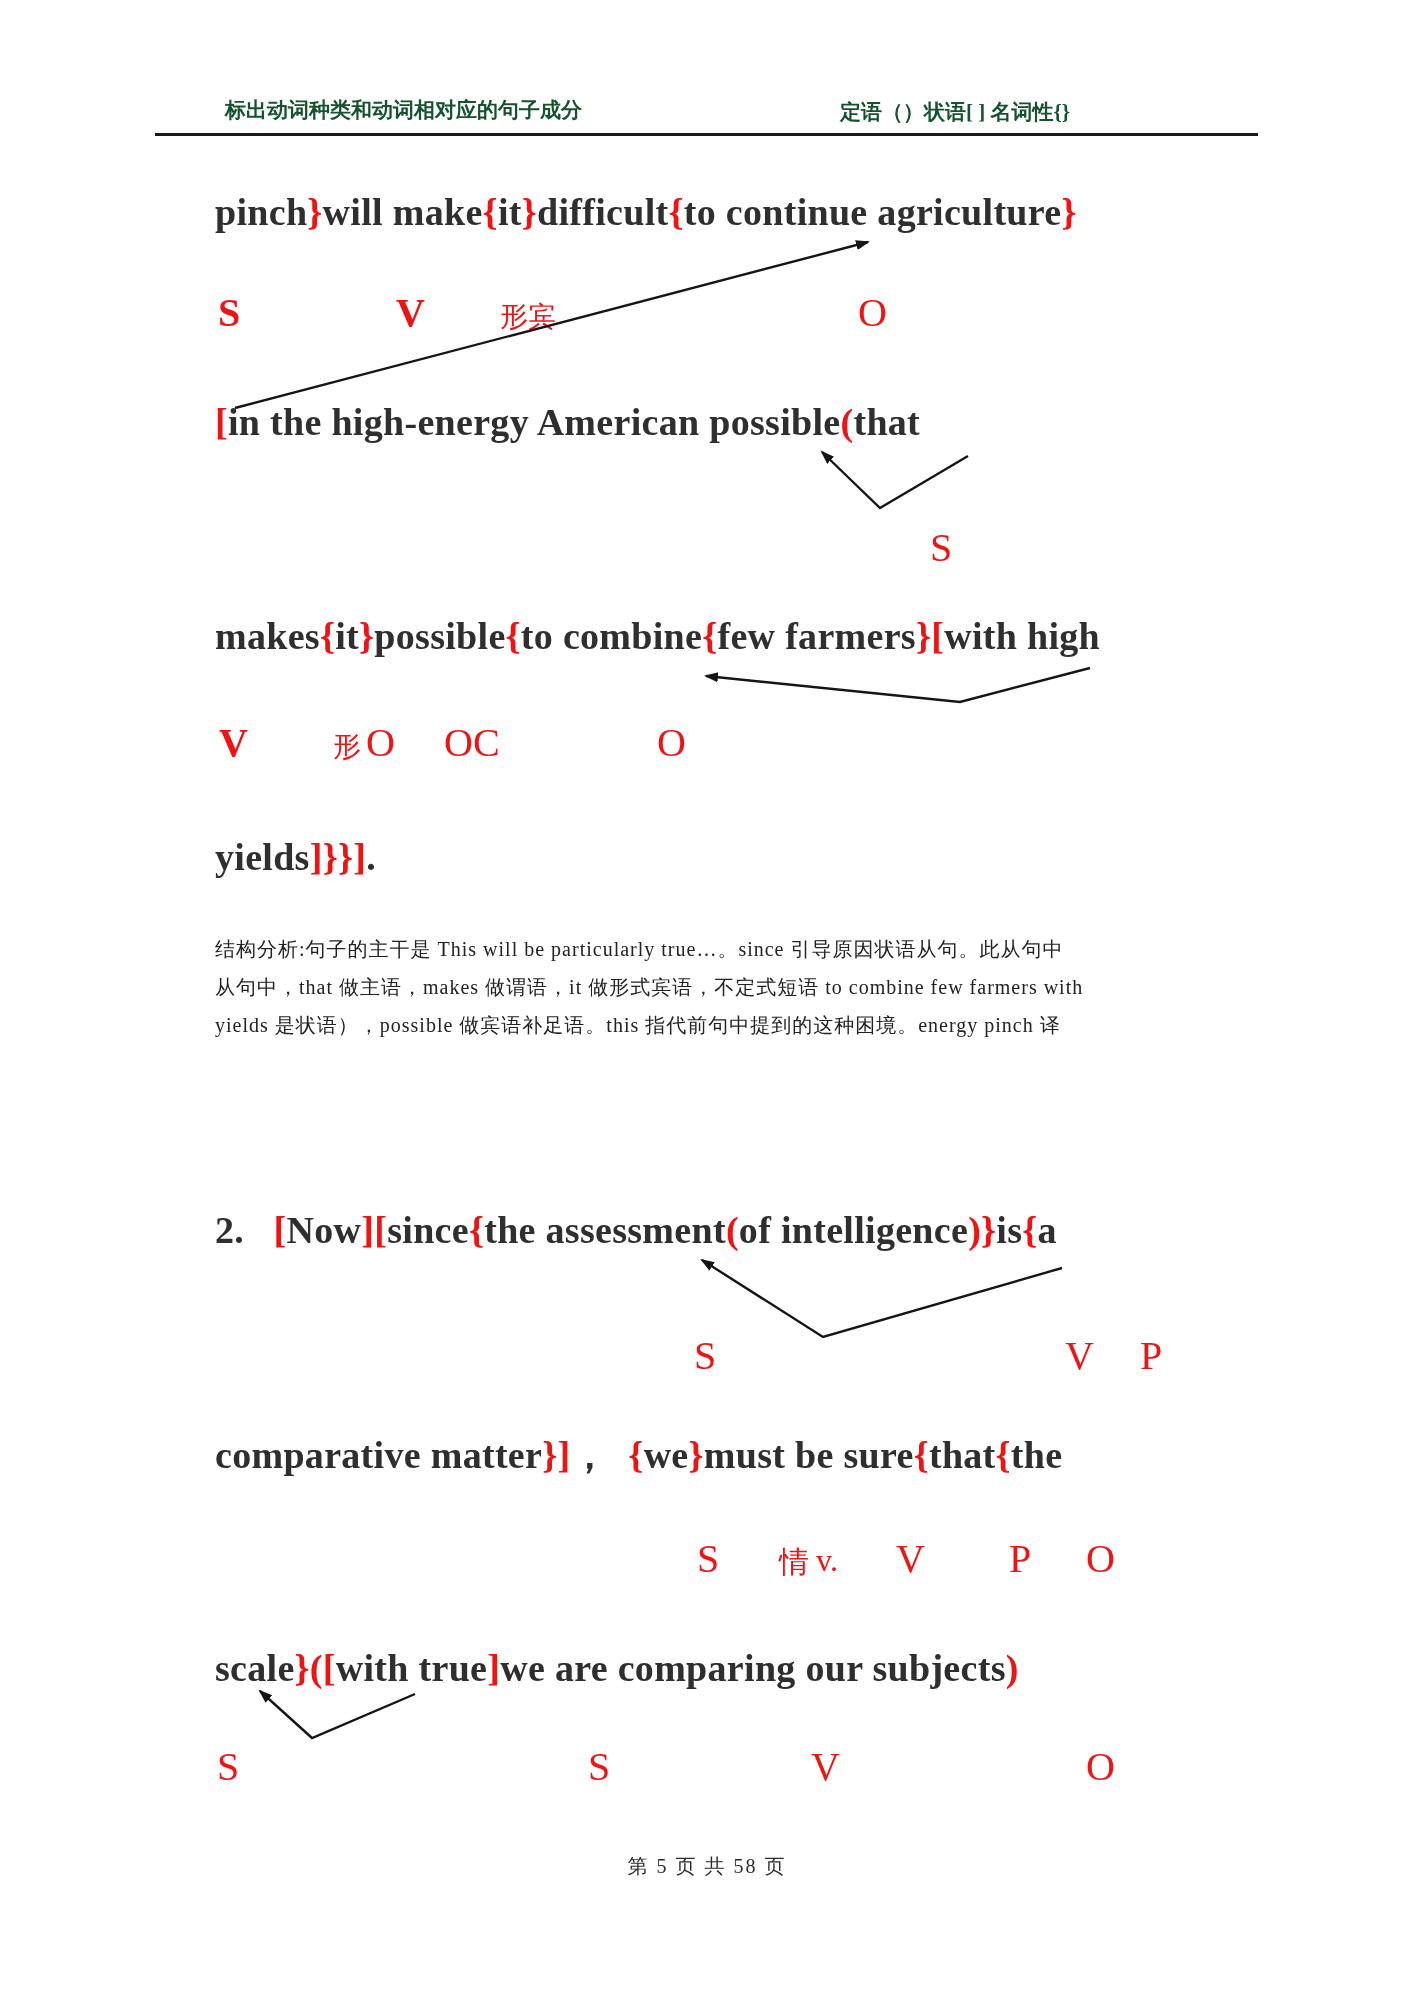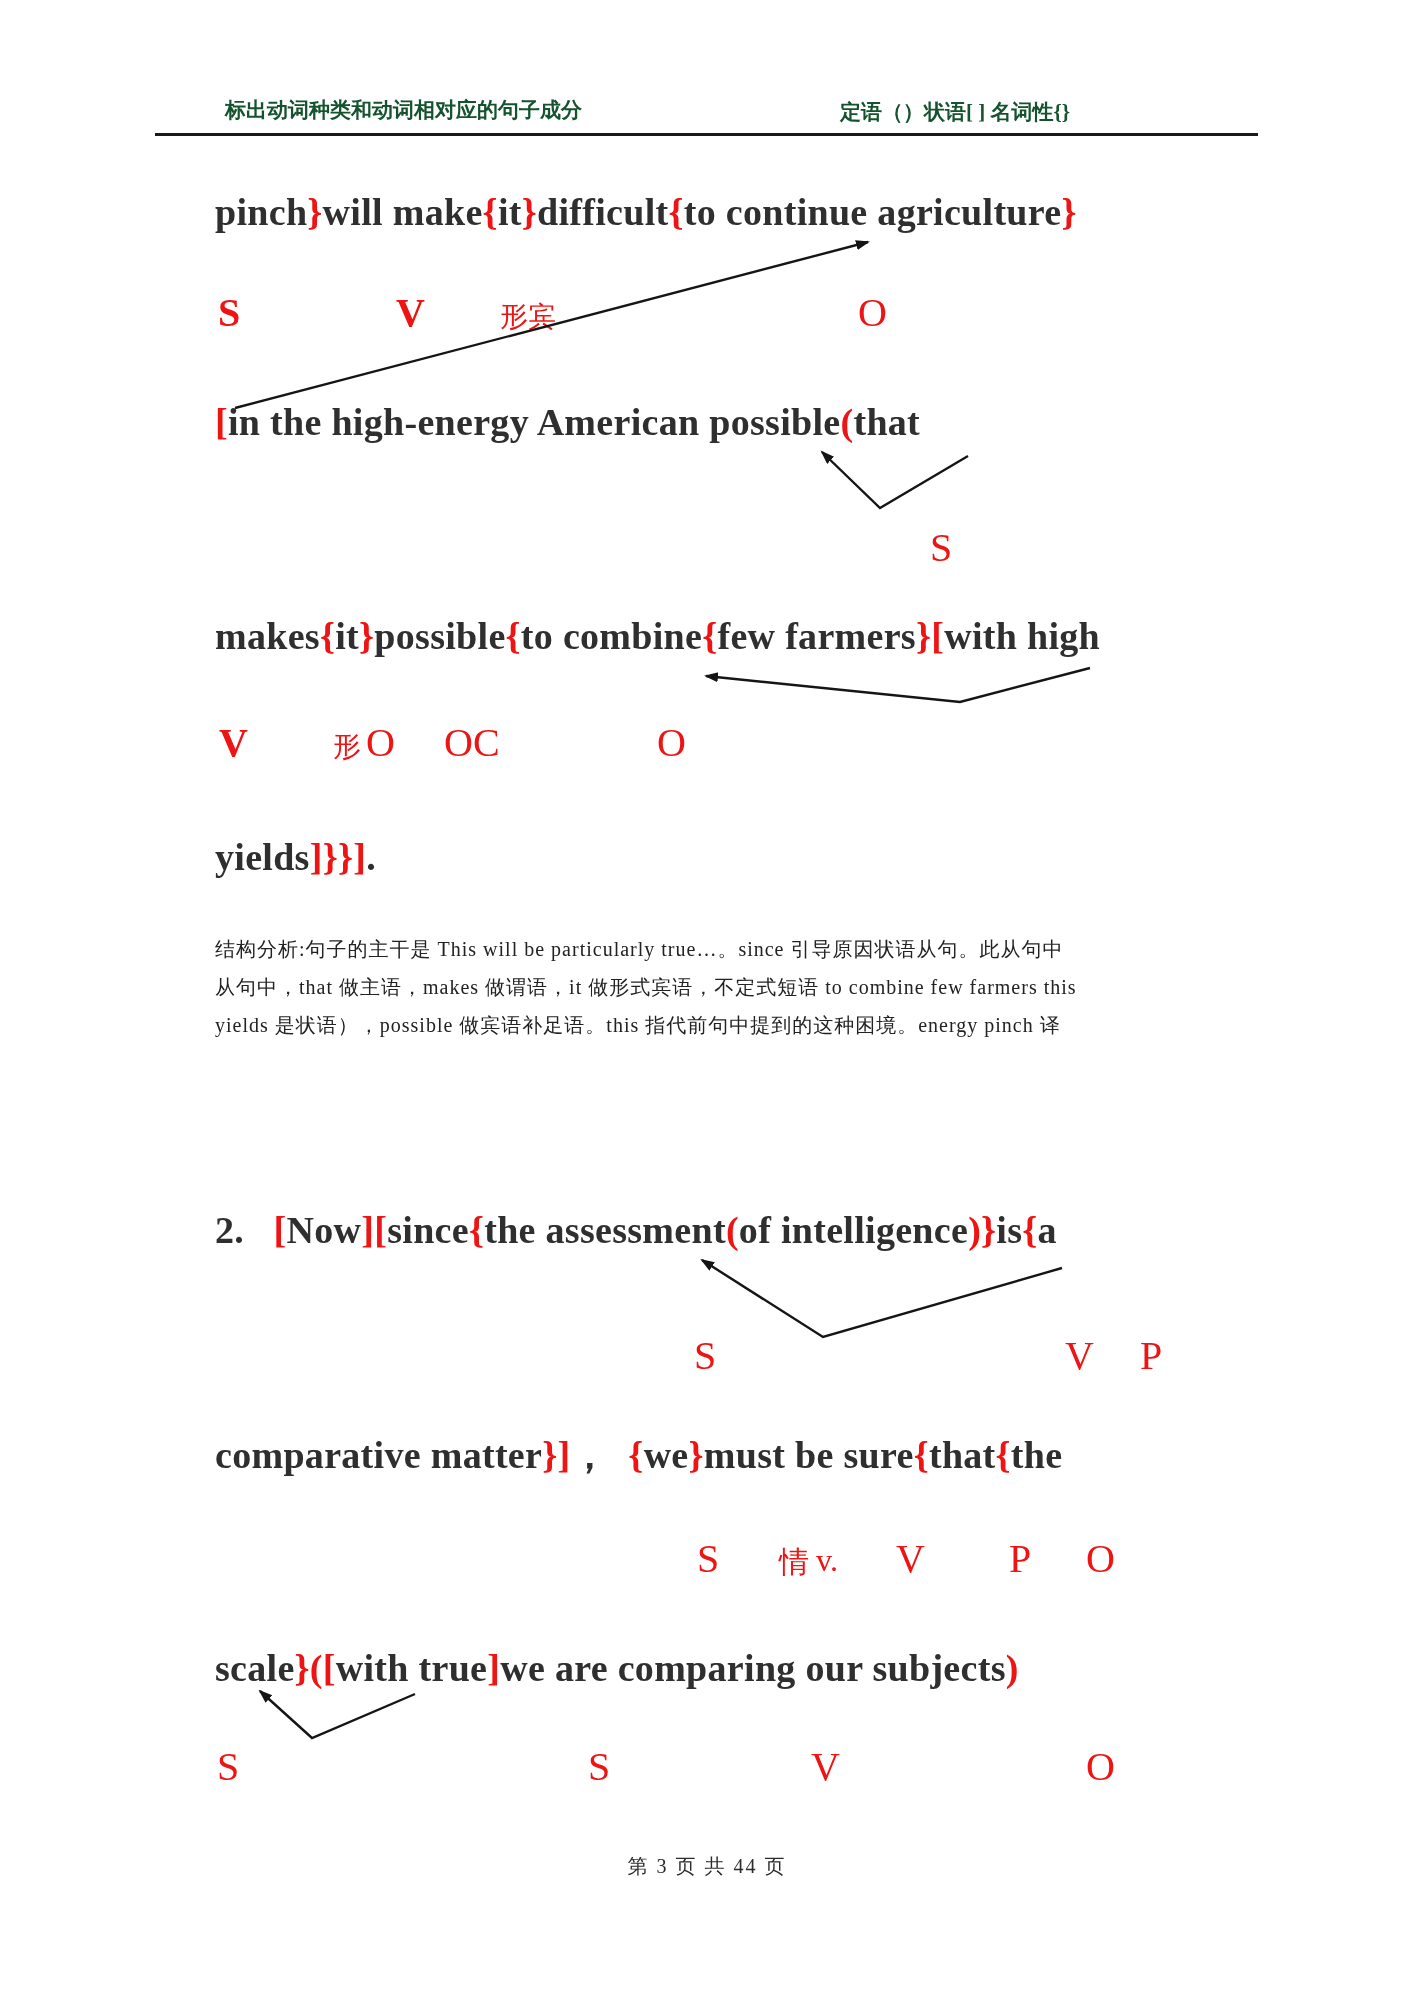--- a/index.html
+++ b/index.html
@@ -61,21 +61,21 @@
   <span class="lab" style="left:930px; top:528px">S</span>
 
   <span class="lab bold" style="left:219px; top:723px">V</span>
   <span class="lab cjk" style="left:333px; top:733px">形</span>
   <span class="lab" style="left:366px; top:723px">O</span>
   <span class="lab" style="left:444px; top:723px">OC</span>
   <span class="lab" style="left:657px; top:723px">O</span>
 
   <div class="analysis">
     <div>结构分析:句子的主干是 This will be particularly true…。since 引导原因状语从句。此从句中</div>
-    <div>从句中，that 做主语，makes 做谓语，it 做形式宾语，不定式短语 to combine few farmers this</div>
+    <div>从句中，that 做主语，makes 做谓语，it 做形式宾语，不定式短语 to combine few farmers with</div>
     <div>yields 是状语），possible 做宾语补足语。this 指代前句中提到的这种困境。energy pinch 译</div>
   </div>
 
   <div class="sentence" style="top:1208px"><span>2.   </span><span style="color: rgb(238, 20, 20);">[</span><span>Now</span><span style="color: rgb(238, 20, 20);">][</span><span>since</span><span style="color: rgb(238, 20, 20);">{</span><span>the assessment</span><span style="color: rgb(238, 20, 20);">(</span><span>of intelligence</span><span style="color: rgb(238, 20, 20);">)}</span><span>is</span><span style="color: rgb(238, 20, 20);">{</span><span>a</span></div>
   <div class="sentence" style="top:1433px"><span>comparative matter</span><span style="color: rgb(238, 20, 20);">}]</span><span>，  </span><span style="color: rgb(238, 20, 20);">{</span><span>we</span><span style="color: rgb(238, 20, 20);">}</span><span>must be sure</span><span style="color: rgb(238, 20, 20);">{</span><span>that</span><span style="color: rgb(238, 20, 20);">{</span><span>the</span></div>
   <div class="sentence" style="top:1646px"><span>scale</span><span style="color: rgb(238, 20, 20);">}([</span><span>with true</span><span style="color: rgb(238, 20, 20);">]</span><span>we are comparing our subjects</span><span style="color: rgb(238, 20, 20);">)</span></div>
 
   <span class="lab" style="left:694px;  top:1336px">S</span>
   <span class="lab" style="left:1065px; top:1336px">V</span>
   <span class="lab" style="left:1140px; top:1336px">P</span>
@@ -98,15 +98,15 @@
         <path d="M0,0 L14,5 L0,10 z" fill="#151515"></path>
       </marker>
     </defs>
     <line x1="235" y1="408" x2="868" y2="242" stroke="#151515" stroke-width="2.4" marker-end="url(#ah)"></line>
     <polyline points="968,456 880,508 822,452" fill="none" stroke="#151515" stroke-width="2.4" marker-end="url(#ah)"></polyline>
     <polyline points="1090,668 960,702 706,676" fill="none" stroke="#151515" stroke-width="2.4" marker-end="url(#ah)"></polyline>
     <polyline points="1062,1268 823,1337 702,1260" fill="none" stroke="#151515" stroke-width="2.4" marker-end="url(#ah)"></polyline>
     <polyline points="415,1694 312,1738 260,1691" fill="none" stroke="#151515" stroke-width="2.4" marker-end="url(#ah)"></polyline>
   </svg>
 
-  <div class="footer">第 3 页 共 44 页</div>
+  <div class="footer">第 5 页 共 58 页</div>
 
 </div>
 
 </body></html>

